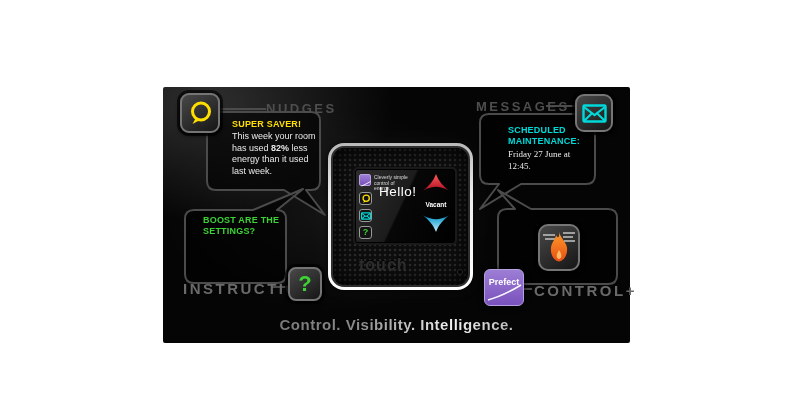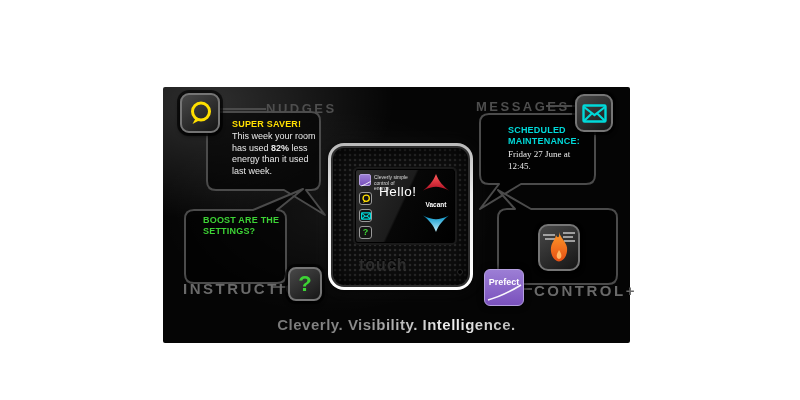--- a/index.html
+++ b/index.html
@@ -206,14 +206,14 @@
           </linearGradient>
             </defs>
           <path fill="url(#gc)" d="M14,19 C16.5,12 21.5,6.5 27,2.5 C22,5 17.5,6.2 14,6.2 C10.5,6.2 6,5 1,2.5 C6.5,6.5 11.5,12 14,19 Z"></path>
         </svg>
       </div>
       <div class="brand">touch</div>
       <div class="sensor-dot"></div>
     </div>
   </div>
 
-  <div class="tagline">Cleverly. Visibility. Intelligence.</div>
+  <div class="tagline">Control. Visibility. Intelligence.</div>
 </div>
 
 </body></html>

